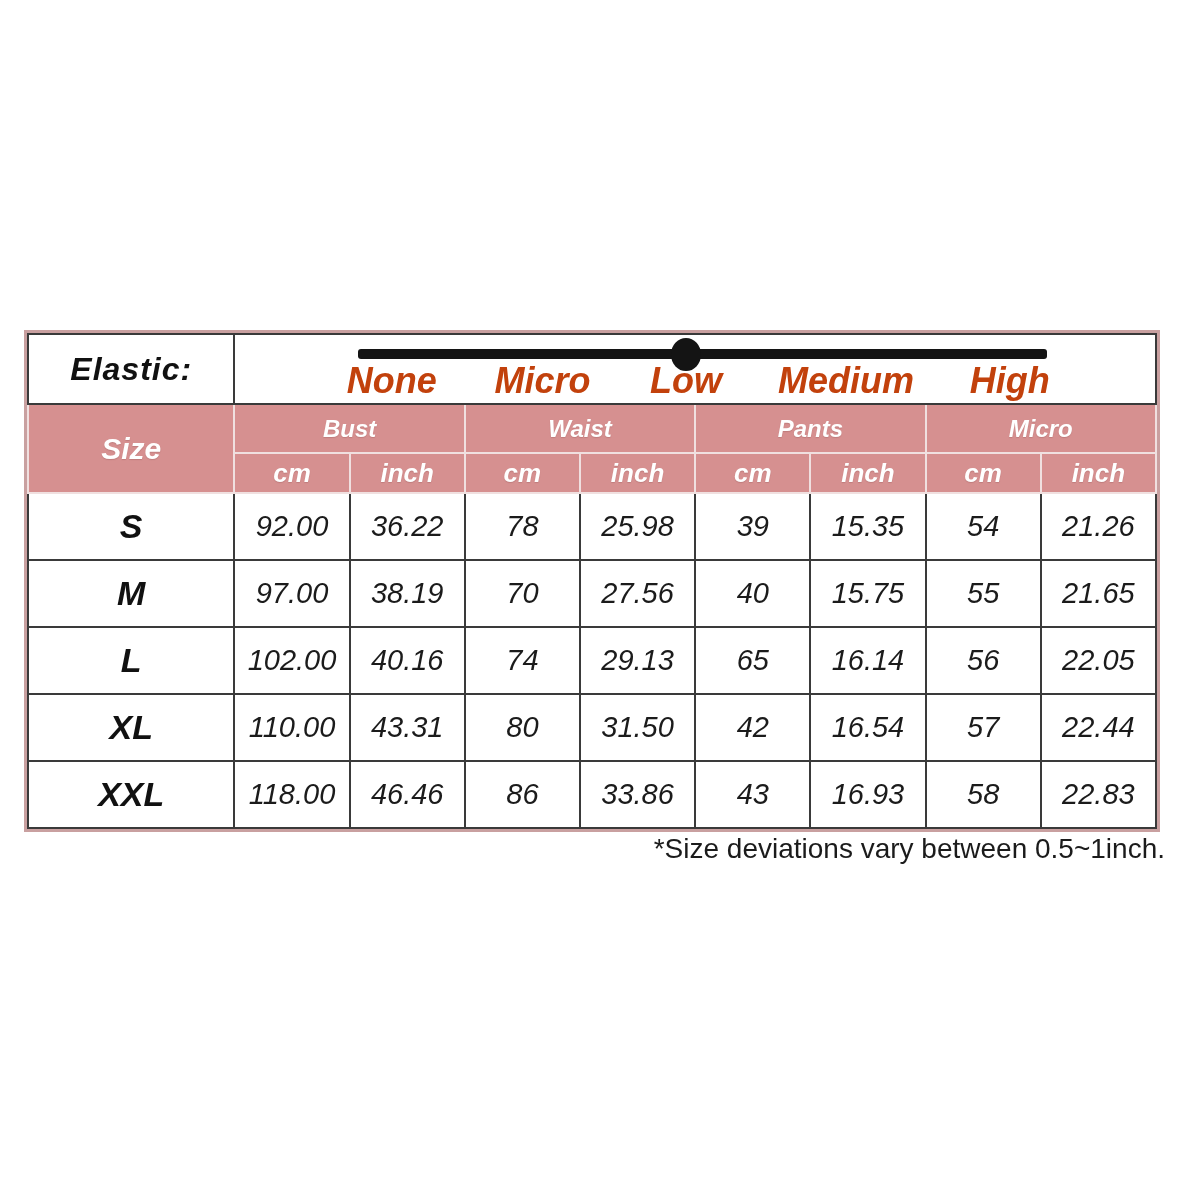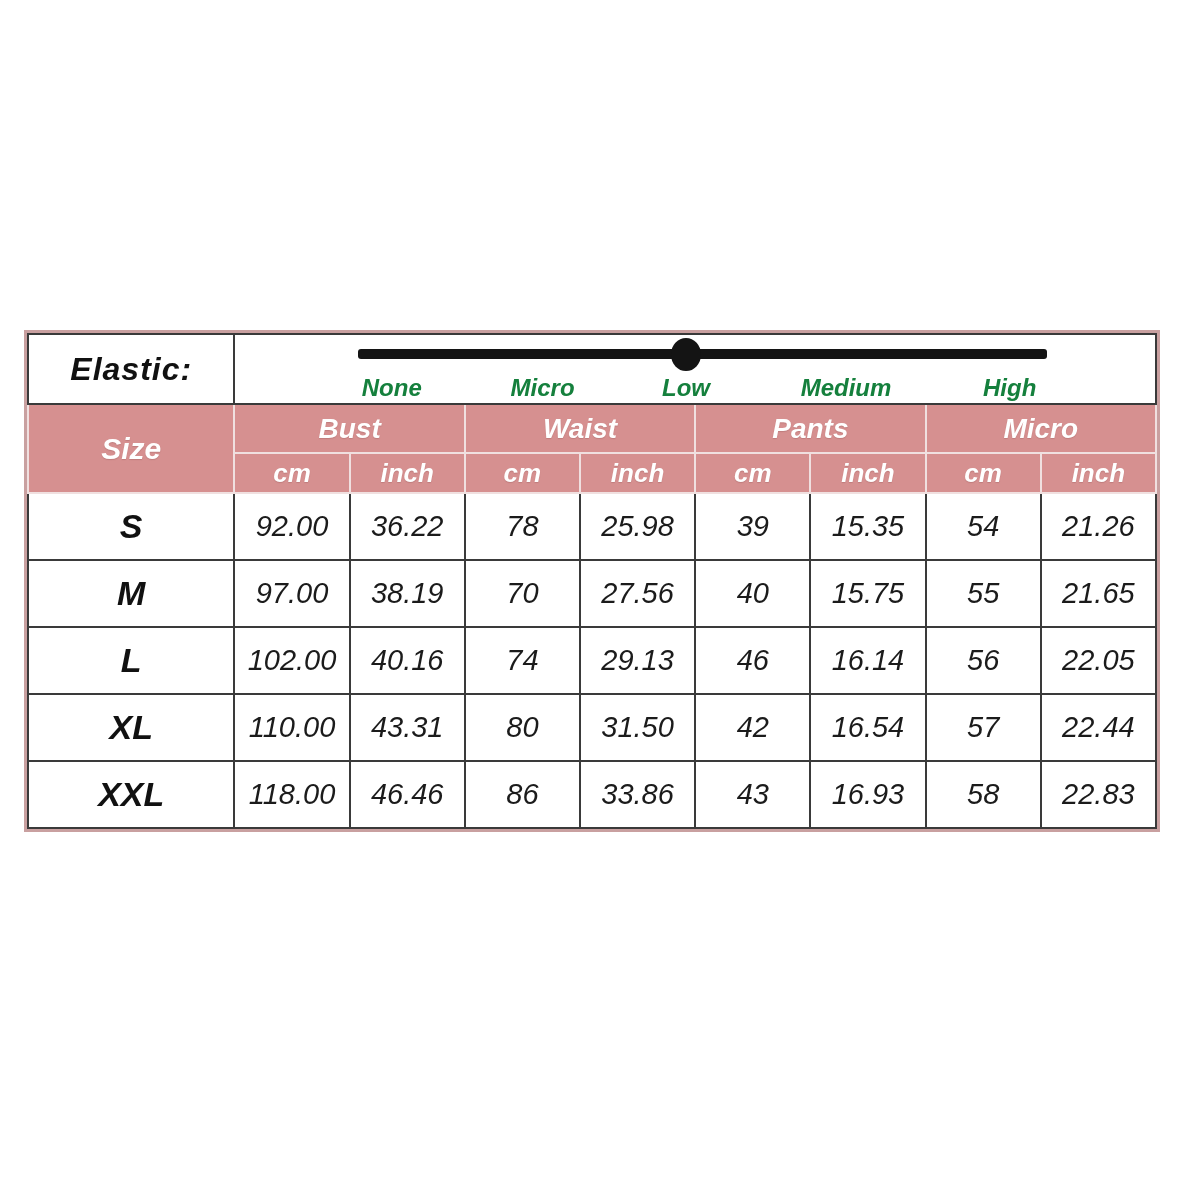--- a/index.html
+++ b/index.html
@@ -69,33 +69,33 @@
     height: 33px;
     background: #141414;
     border-radius: 50%;
     transform: translateX(-50%);
   }
   .slabel {
     position: absolute;
     bottom: 1px;
     transform: translateX(-50%);
     font-weight: bold;
-    font-size: 24px;
-    color: #15803d;
+    font-size: 36px;
+    color: #c2410c;
     white-space: nowrap;
   }
   td.hdr {
     background: #d69090;
     color: #ffffff;
     font-weight: bold;
     border: 2px solid #f0e0e0;
     text-shadow: 0 1px 1px rgba(150,90,90,0.35);
   }
   td.size-hdr { font-size: 30px; }
-  td.group-hdr { font-size: 28px; }
+  td.group-hdr { font-size: 24px; }
   td.unit-hdr { font-size: 26px; }
   td.size-cell {
     font-weight: bold;
     font-size: 34px;
     color: #111;
     background: #ffffff;
   }
   td.val {
     font-size: 29px;
     color: #1b1b1b;
@@ -178,21 +178,21 @@
         <td class="val">15.75</td>
         <td class="val">55</td>
         <td class="val">21.65</td>
       </tr>
       <tr class="r-data">
         <td class="size-cell">L</td>
         <td class="val">102.00</td>
         <td class="val">40.16</td>
         <td class="val">74</td>
         <td class="val">29.13</td>
-        <td class="val">46</td>
+        <td class="val">65</td>
         <td class="val">16.14</td>
         <td class="val">56</td>
         <td class="val">22.05</td>
       </tr>
       <tr class="r-data">
         <td class="size-cell">XL</td>
         <td class="val">110.00</td>
         <td class="val">43.31</td>
         <td class="val">80</td>
         <td class="val">31.50</td>
@@ -208,13 +208,14 @@
         <td class="val">86</td>
         <td class="val">33.86</td>
         <td class="val">43</td>
         <td class="val">16.93</td>
         <td class="val">58</td>
         <td class="val">22.83</td>
       </tr>
     </tbody>
       </table>
   </div>
+  <div class="footnote">*Size deviations vary between 0.5~1inch.</div>
 </div>
 
 </body></html>

